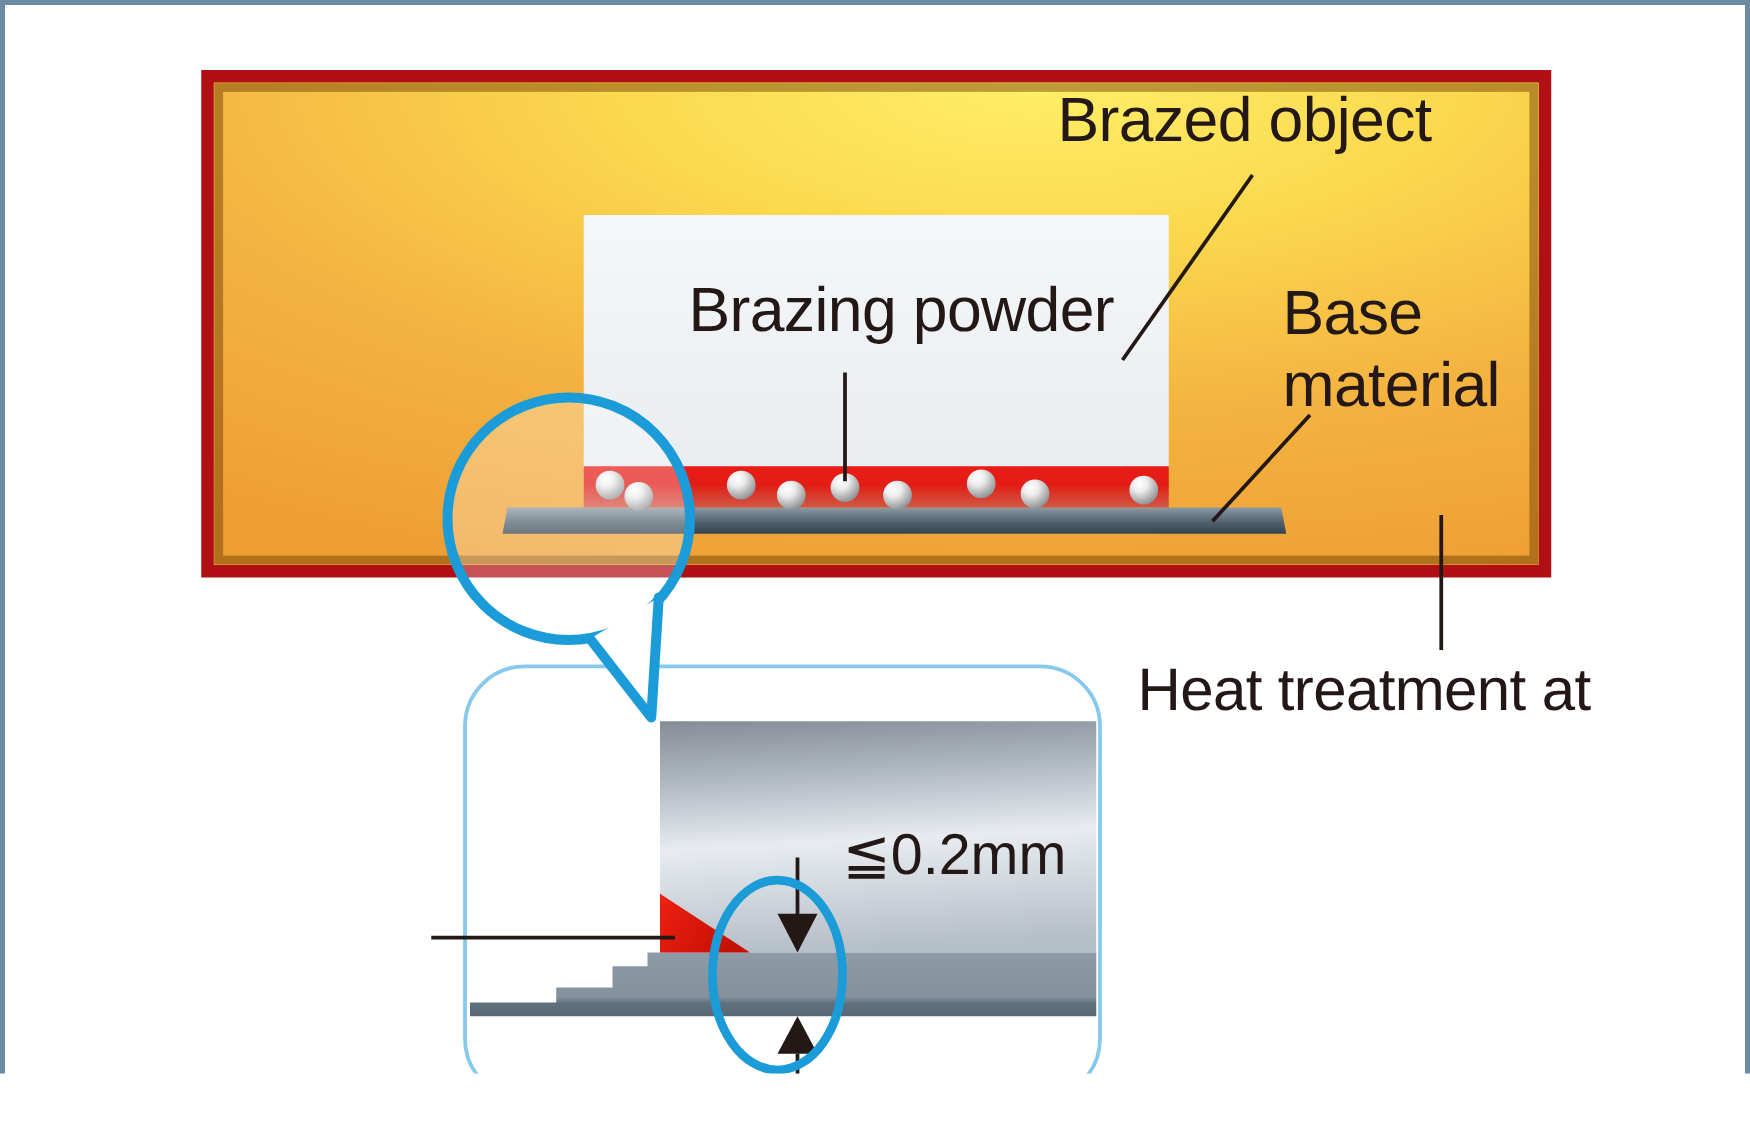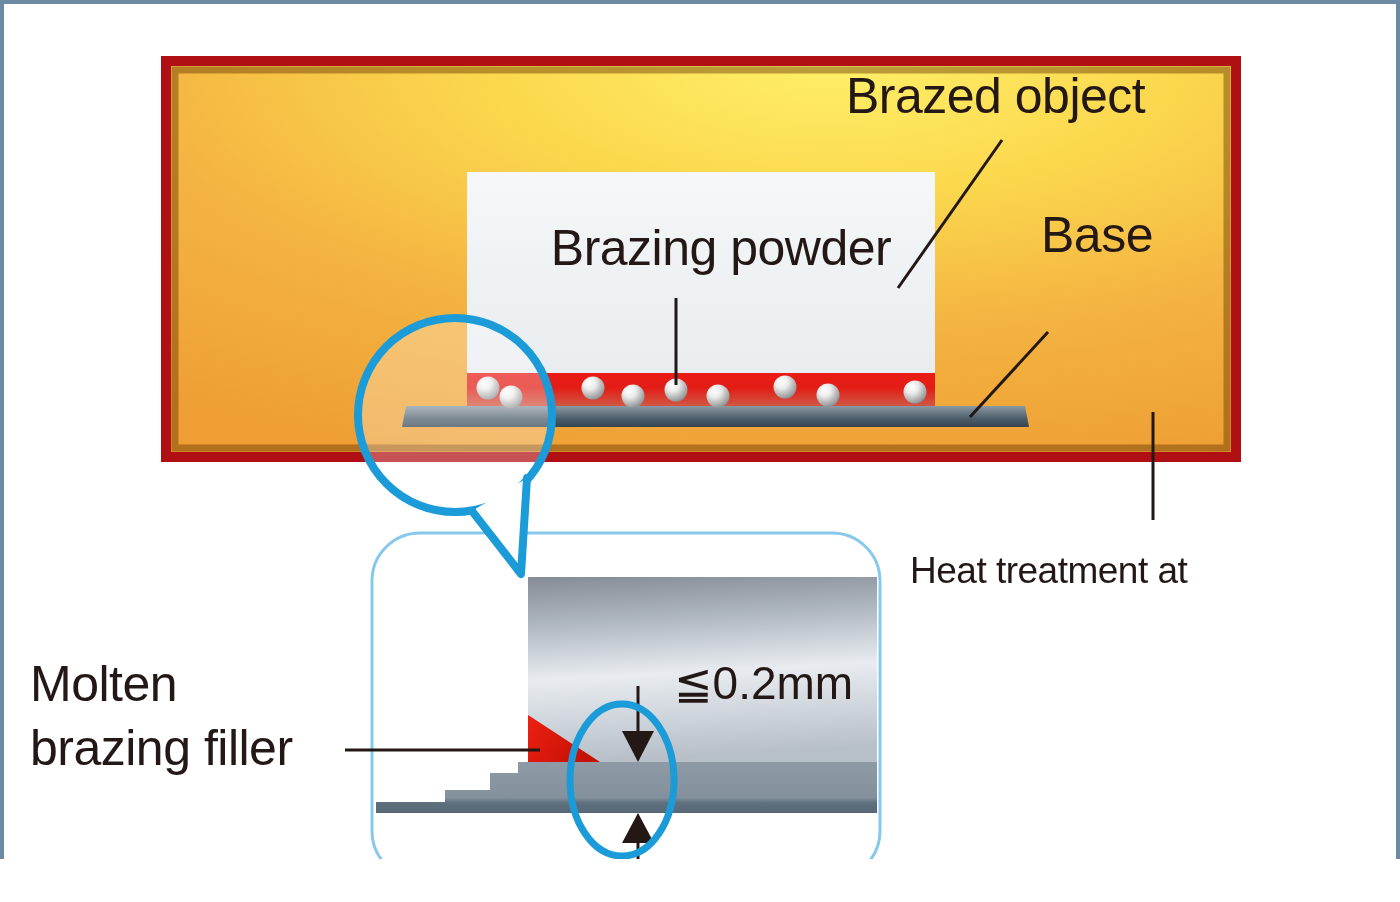--- a/index.html
+++ b/index.html
@@ -12,22 +12,22 @@
   }
   .canvas svg{position:absolute;left:0;top:0;}
   .lbl{
     position:absolute;
     color:#231815;
     white-space:nowrap;
     letter-spacing:-0.5px;
   }
   .lbl-brazed-object{left:846px;top:67px;font-size:50px;line-height:58px;}
   .lbl-brazing-powder{left:443px;top:219px;width:468px;text-align:center;font-size:50px;line-height:58px;margin-left:44px;}
-  .lbl-base-material{left:1026px;top:206px;font-size:50px;line-height:58px;margin-left:15px;}
-  .lbl-heat-treatment{left:910px;top:524px;font-size:37px;line-height:58px;margin-top:18px;}
+  .lbl-base-material{left:1026px;top:221px;font-size:50px;line-height:58px;}
+  .lbl-heat-treatment{left:910px;top:524px;font-size:48px;line-height:58px;}
   .lbl-molten-filler{left:30px;top:652px;font-size:50px;line-height:64px;}
   .lbl-gap{left:674px;top:658px;font-size:46px;line-height:50px;letter-spacing:0;}
 </style>
 </head>
 <body>
 
 <div class="canvas">
 
   <svg width="1400" height="902" viewBox="0 0 1400 902">
     <defs>
@@ -132,28 +132,25 @@
   <div class="lbl lbl-brazed-object">
     <span>Brazed object</span>
   </div>
 
   <div class="lbl lbl-brazing-powder">
     <span>Brazing powder</span>
   </div>
 
   <div class="lbl lbl-base-material">
     <div>Base</div>
+    <div>material</div>
   </div>
 
   <div class="lbl lbl-heat-treatment">
     <div>Heat treatment at</div>
   </div>
 
-  <div class="lbl lbl-molten-filler">
-    <div>Molten</div>
-    <div>brazing filler</div>
-  </div>
 
   <div class="lbl lbl-gap">
     <span>≦0.2mm</span>
   </div>
 
 </div>
 
 </body></html>

